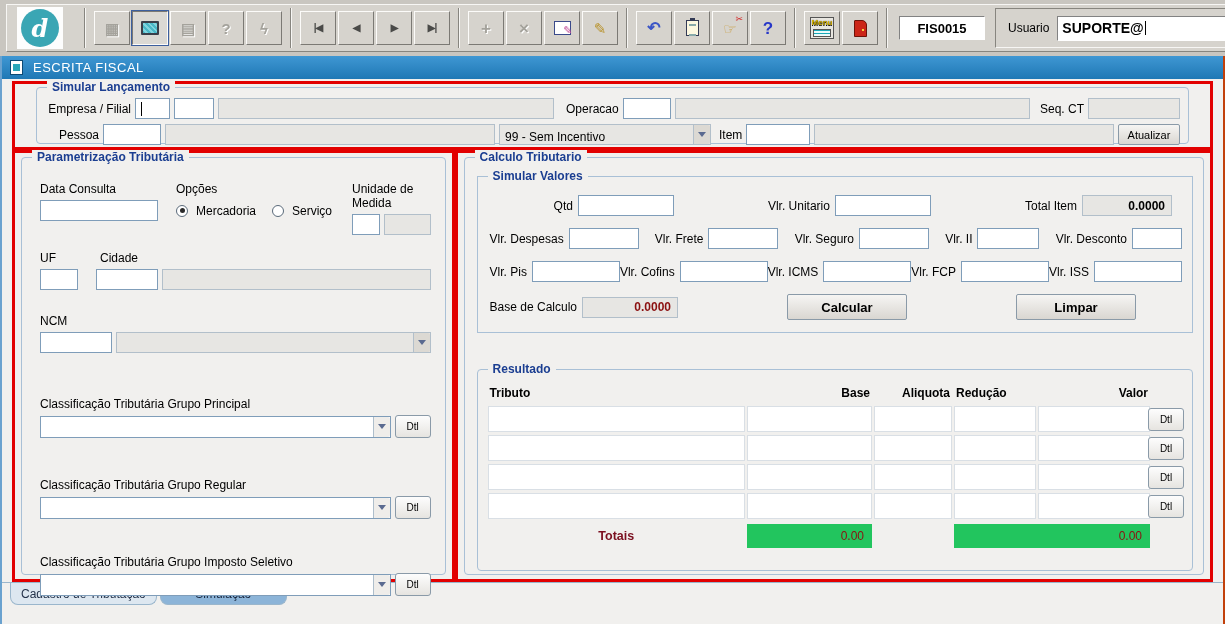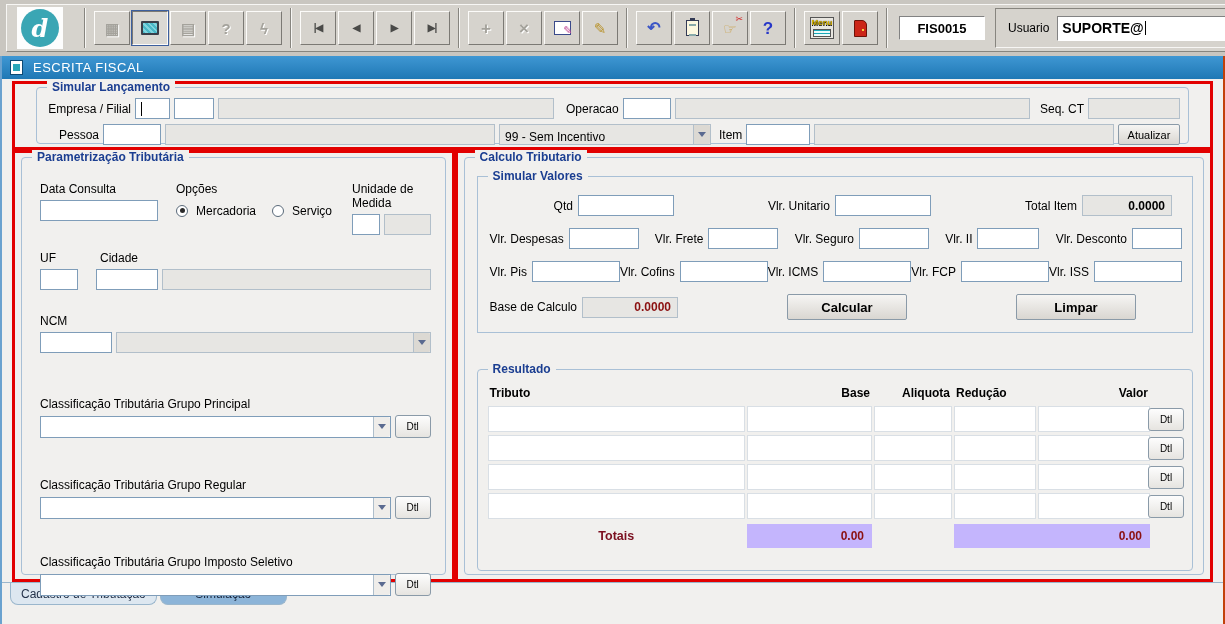--- a/index.html
+++ b/index.html
@@ -96,21 +96,21 @@
   .val-ro { display:flex; align-items:center; justify-content:flex-end; padding:0 6px; font-weight:bold; }
   .dark-red { color:#8b1010; }
   .res-panel { position:relative; border:1px solid #a9c0d6; border-radius:4px; margin-top:36px; padding:16px 8px 22px 10px; }
   .grid { display:grid; grid-template-columns:1fr 125px 78px 82px 112px 32px; column-gap:2px; row-gap:3px; align-items:center; }
   .ghead { font-weight:bold; padding:0 2px 3px 2px; }
   .cell { height:26px; background:#fff; border:1px solid #d9dfe5; }
   .tot-row { display:grid; grid-template-columns:1fr 125px 78px 82px 112px 32px; column-gap:2px; align-items:center; margin-top:5px; }
   .json-btns { display:flex; gap:4px; }
   .btn-json { height:19px; padding:0 7px; font-size:10.5px; border-radius:2px; }
   .tot-lbl { font-weight:bold; color:#7b1020; text-align:center; font-size:12.5px; }
-  .tot-ro { height:24px; background:#c4b5fd; display:flex; align-items:center; justify-content:flex-end; padding:0 8px; font-weight:bold; }
+  .tot-ro { height:24px; background:#22c55e; display:flex; align-items:center; justify-content:flex-end; padding:0 8px; font-weight:normal; }
   .tot-ro.wide { grid-column:4 / 6; }
 
   
   .tabbar { height:31px; border-top:1px solid #9ab6cc; display:flex; align-items:flex-start; padding-left:8px; background:#f1f0ee; }
   .tab { min-width:127px; height:22px; display:flex; align-items:center; justify-content:center; padding:0 10px; border:1px solid #9ab6cc; border-top:none; border-radius:0 0 8px 8px; margin-right:3px; font-size:12px; }
   .tab-inactive { background:#dde7f0; color:#24324a; }
   .tab-active { background:#8cb4d8; color:#16243c; }
 </style>
 </head>
 <body>

